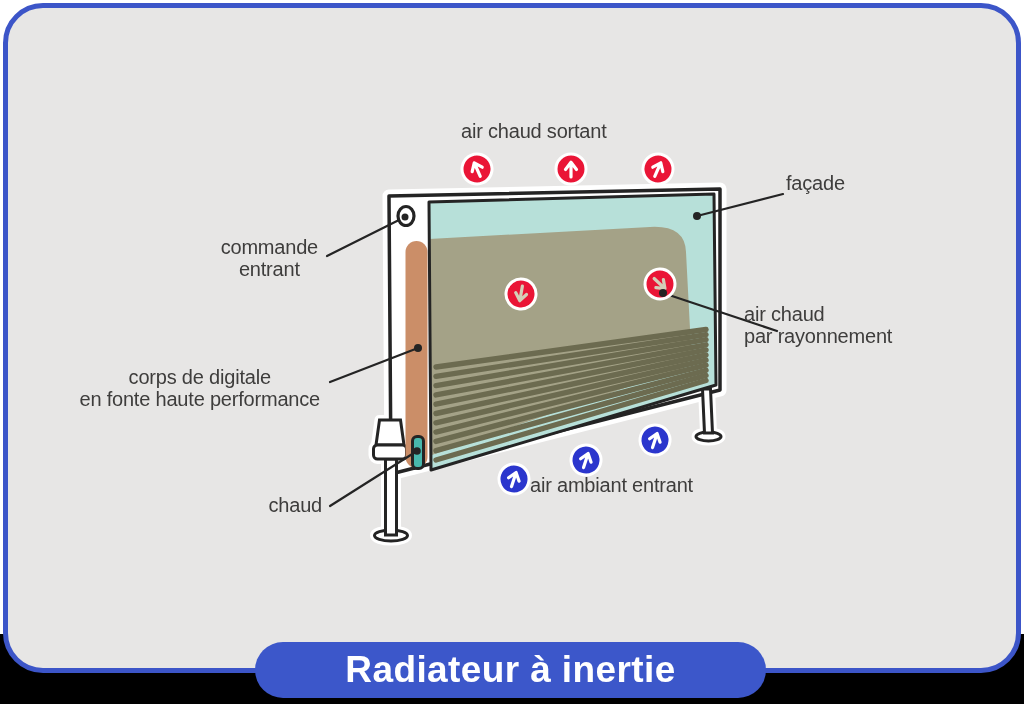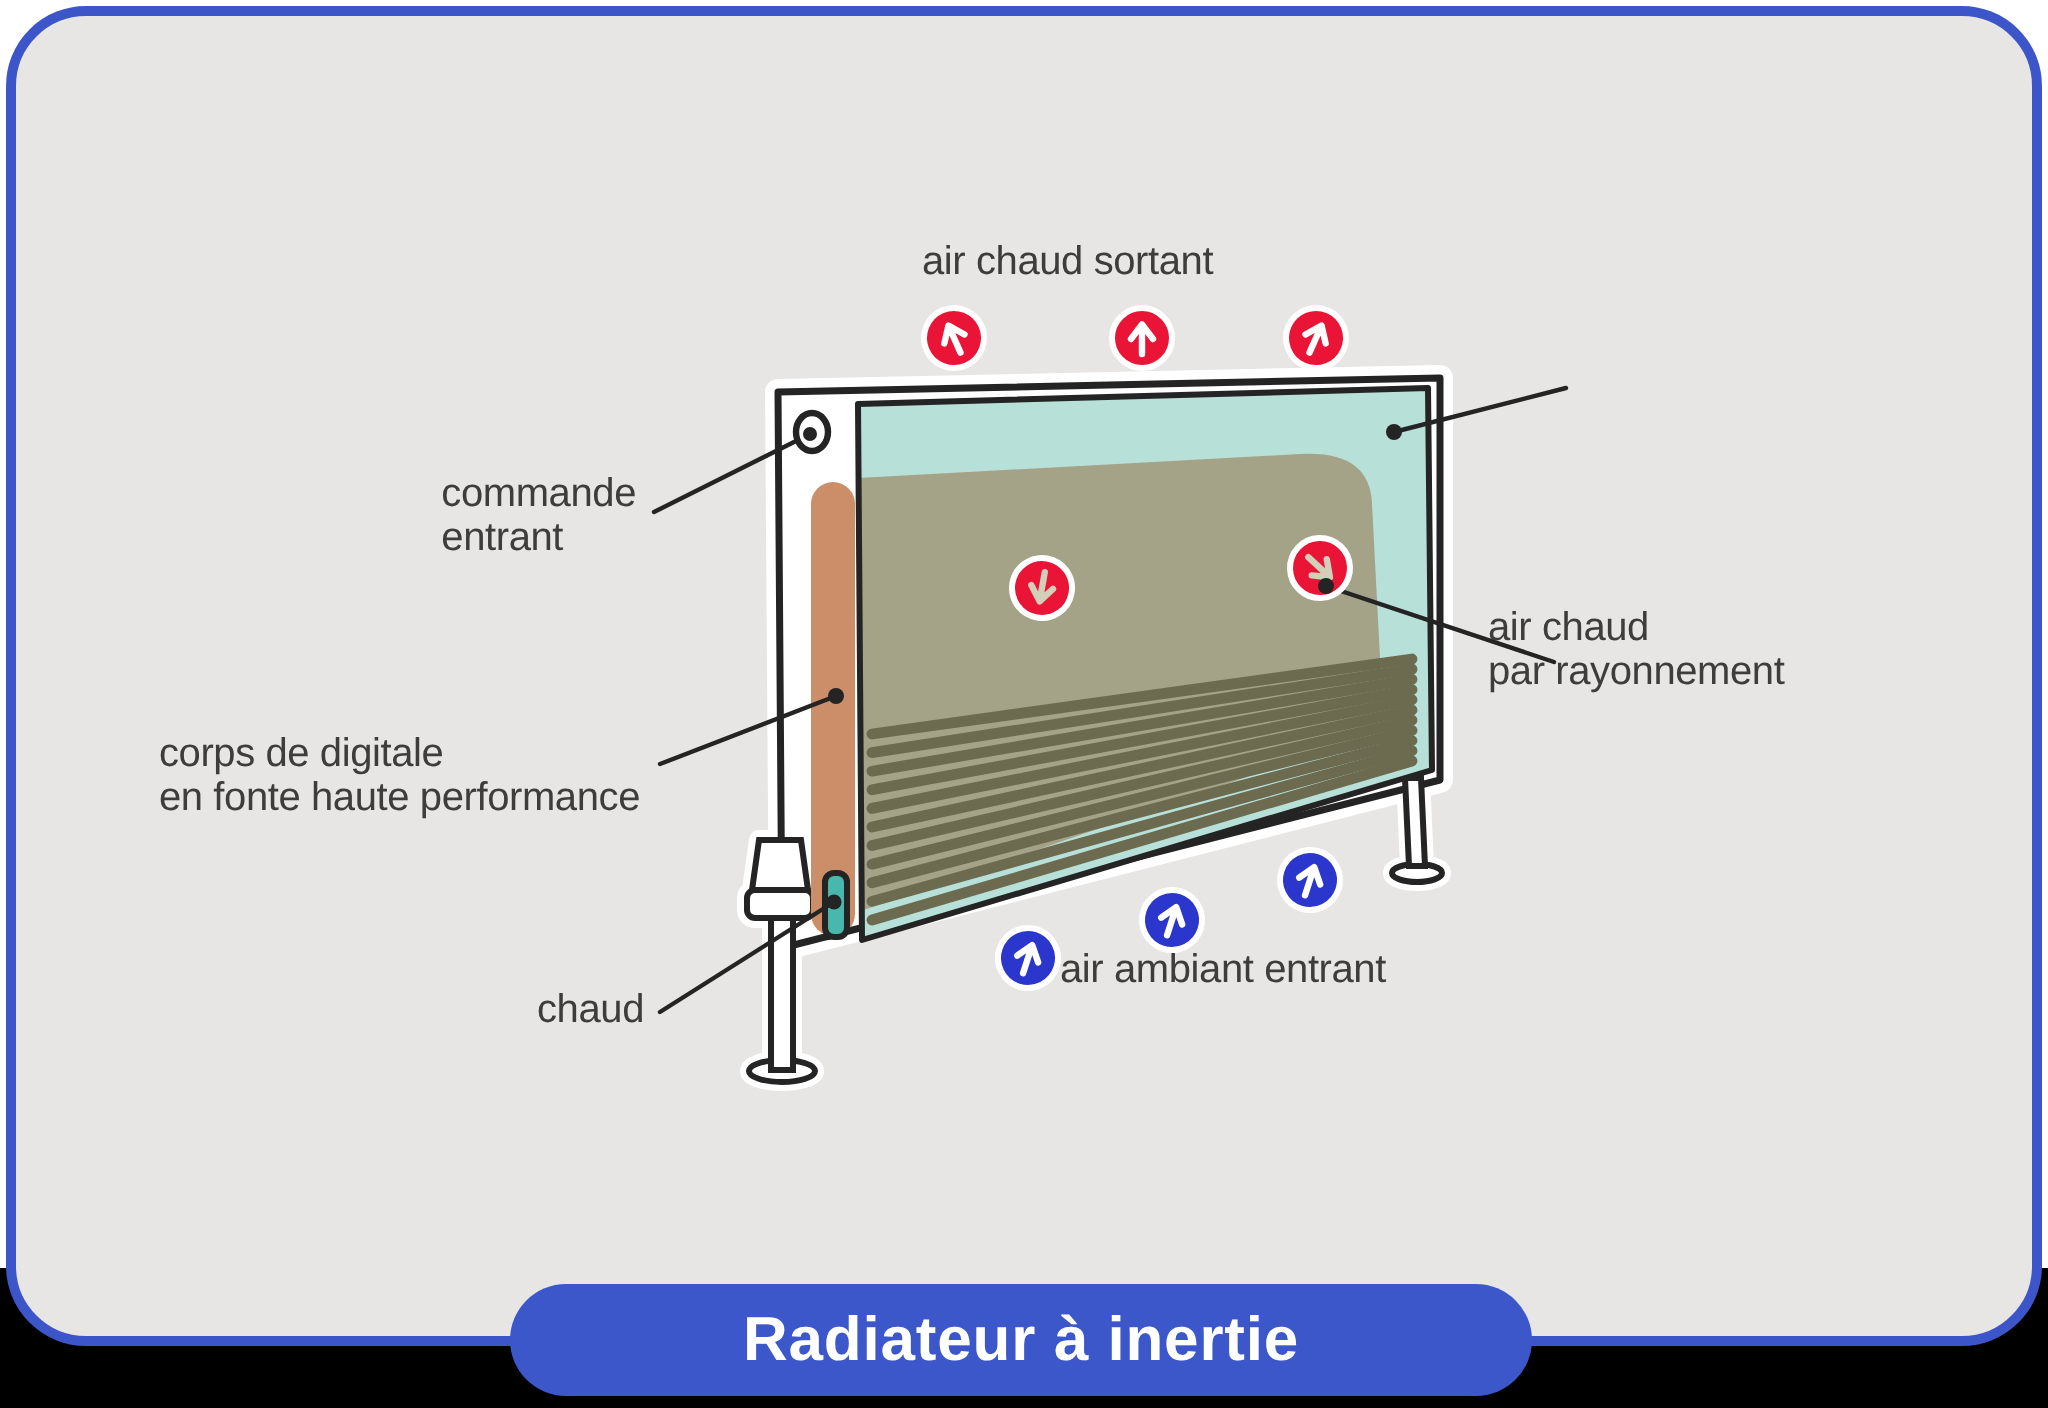--- a/index.html
+++ b/index.html
@@ -17,28 +17,28 @@
     background:#e7e6e5;border:5px solid #3c55c8;border-radius:40px;
     z-index:1;
   }
   .stage{position:absolute;left:0;top:0;width:1024px;height:704px;z-index:2;}
   .stage svg{position:absolute;left:0;top:0;}
   .lbl{
     position:absolute;color:#3e3d3c;font-size:20px;line-height:22px;
     letter-spacing:-0.2px;white-space:nowrap;z-index:3;
   }
   .lbl.center{text-align:left;}
-  .lbl.right{text-align:left;}
+  .lbl.right{text-align:center;}
   .title-pill{
     position:absolute;left:255px;top:642px;width:511px;height:56px;
     background:#3c57ca;border-radius:28px;z-index:4;
     display:flex;align-items:center;justify-content:center;
   }
   .title-pill span{
-    color:#ffffff;font-size:31px;font-weight:700;letter-spacing:0.4px;
+    color:#ffffff;font-size:37px;font-weight:700;letter-spacing:0.4px;
   }
 </style>
 </head>
 <body>
 
 <div class="black-strip"></div>
 <div class="card"></div>
 
 <div class="stage">
 <svg width="1024" height="704" viewBox="0 0 1024 704">
@@ -153,20 +153,21 @@
   <g transform="translate(655,440) rotate(18)">
     <circle r="15" fill="#2b36cd" stroke="#ffffff" stroke-width="3"></circle>
     <path d="M0,8 L0,-6 M-5.5,0.5 L0,-6.8 L5.5,0.5" fill="none" stroke="#ffffff" stroke-width="3.2" stroke-linecap="round" stroke-linejoin="round"></path>
   </g>
 </svg>
 </div>
 
 <div class="lbl center" style="left:461px;top:120px;width:220px;">air chaud sortant</div>
 
 <div class="lbl" style="left:786px;top:172px;">
+  <div>façade</div>
 </div>
 
 <div class="lbl right" style="right:706px;top:236px;">
   <div>commande</div>
   <div>entrant</div>
 </div>
 
 <div class="lbl right" style="right:704px;top:366px;">
   <div>corps de digitale</div>
   <div>en fonte haute performance</div>

